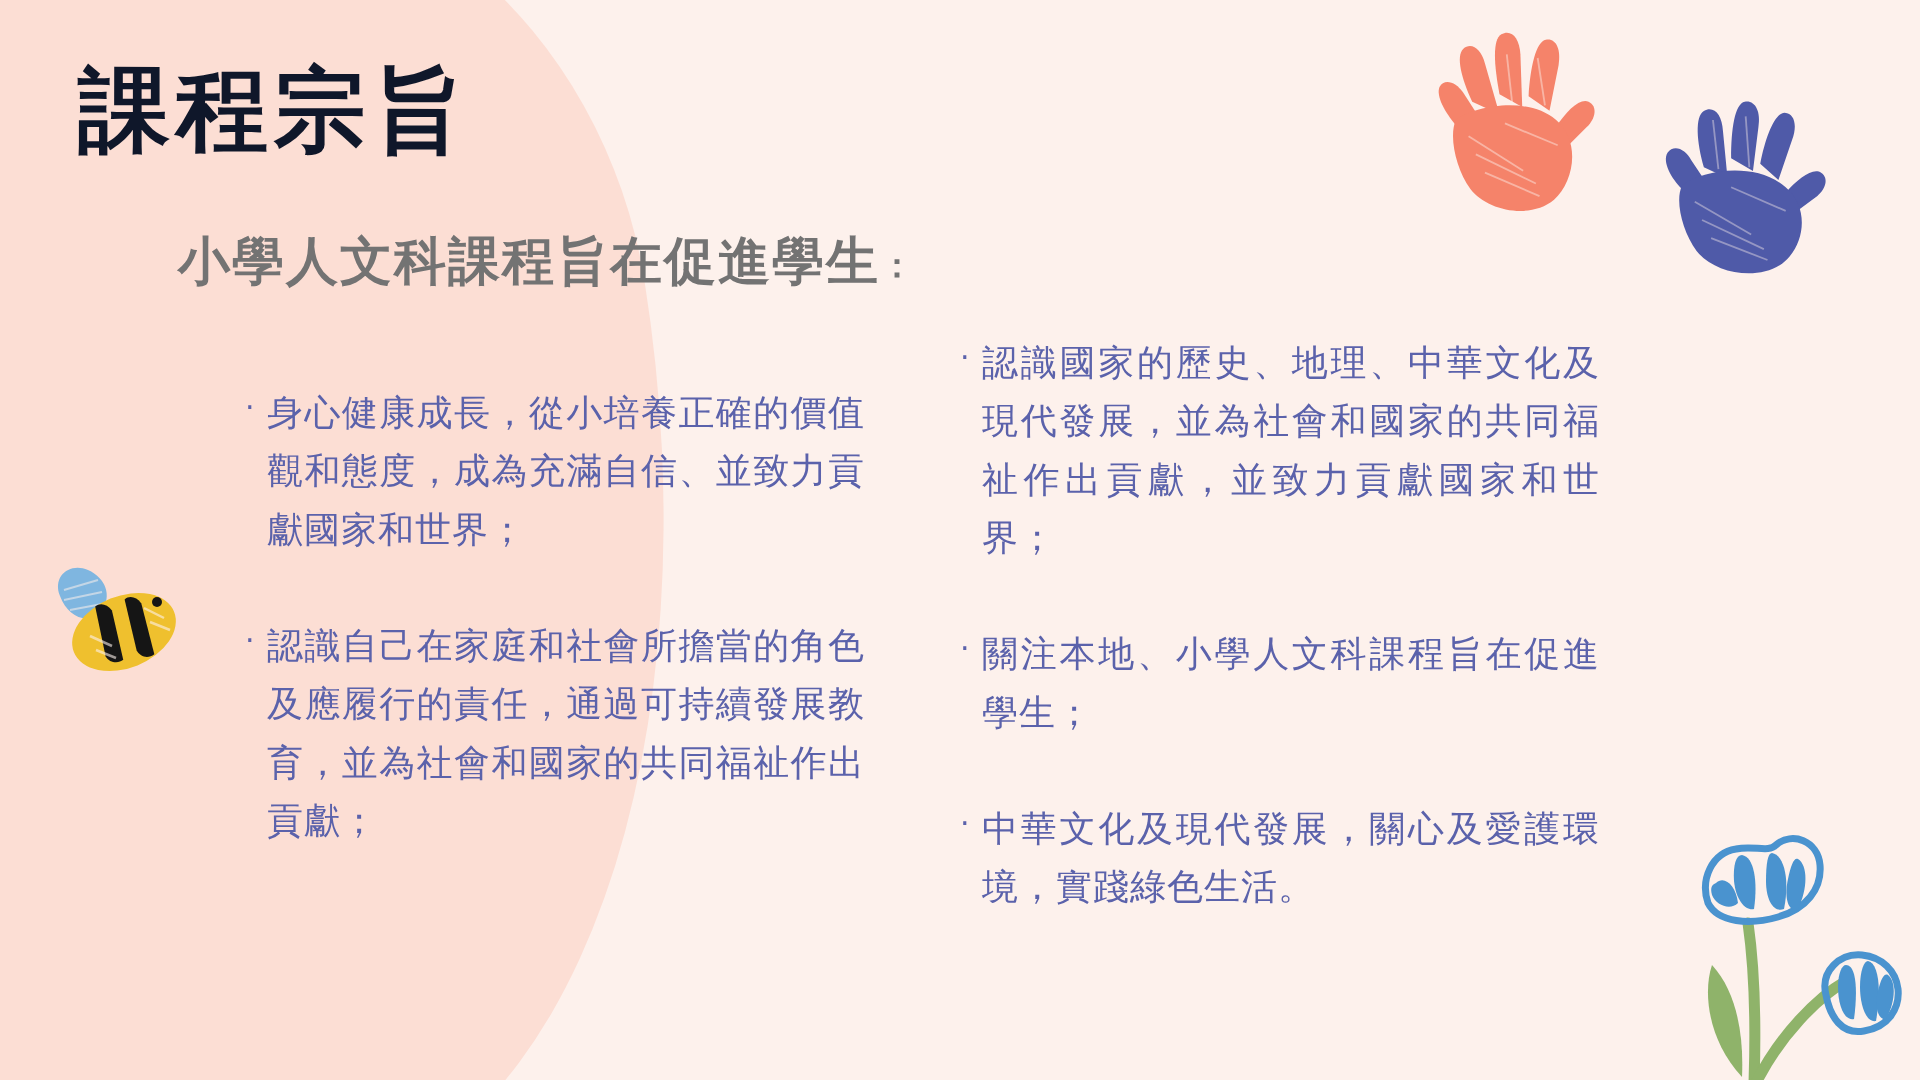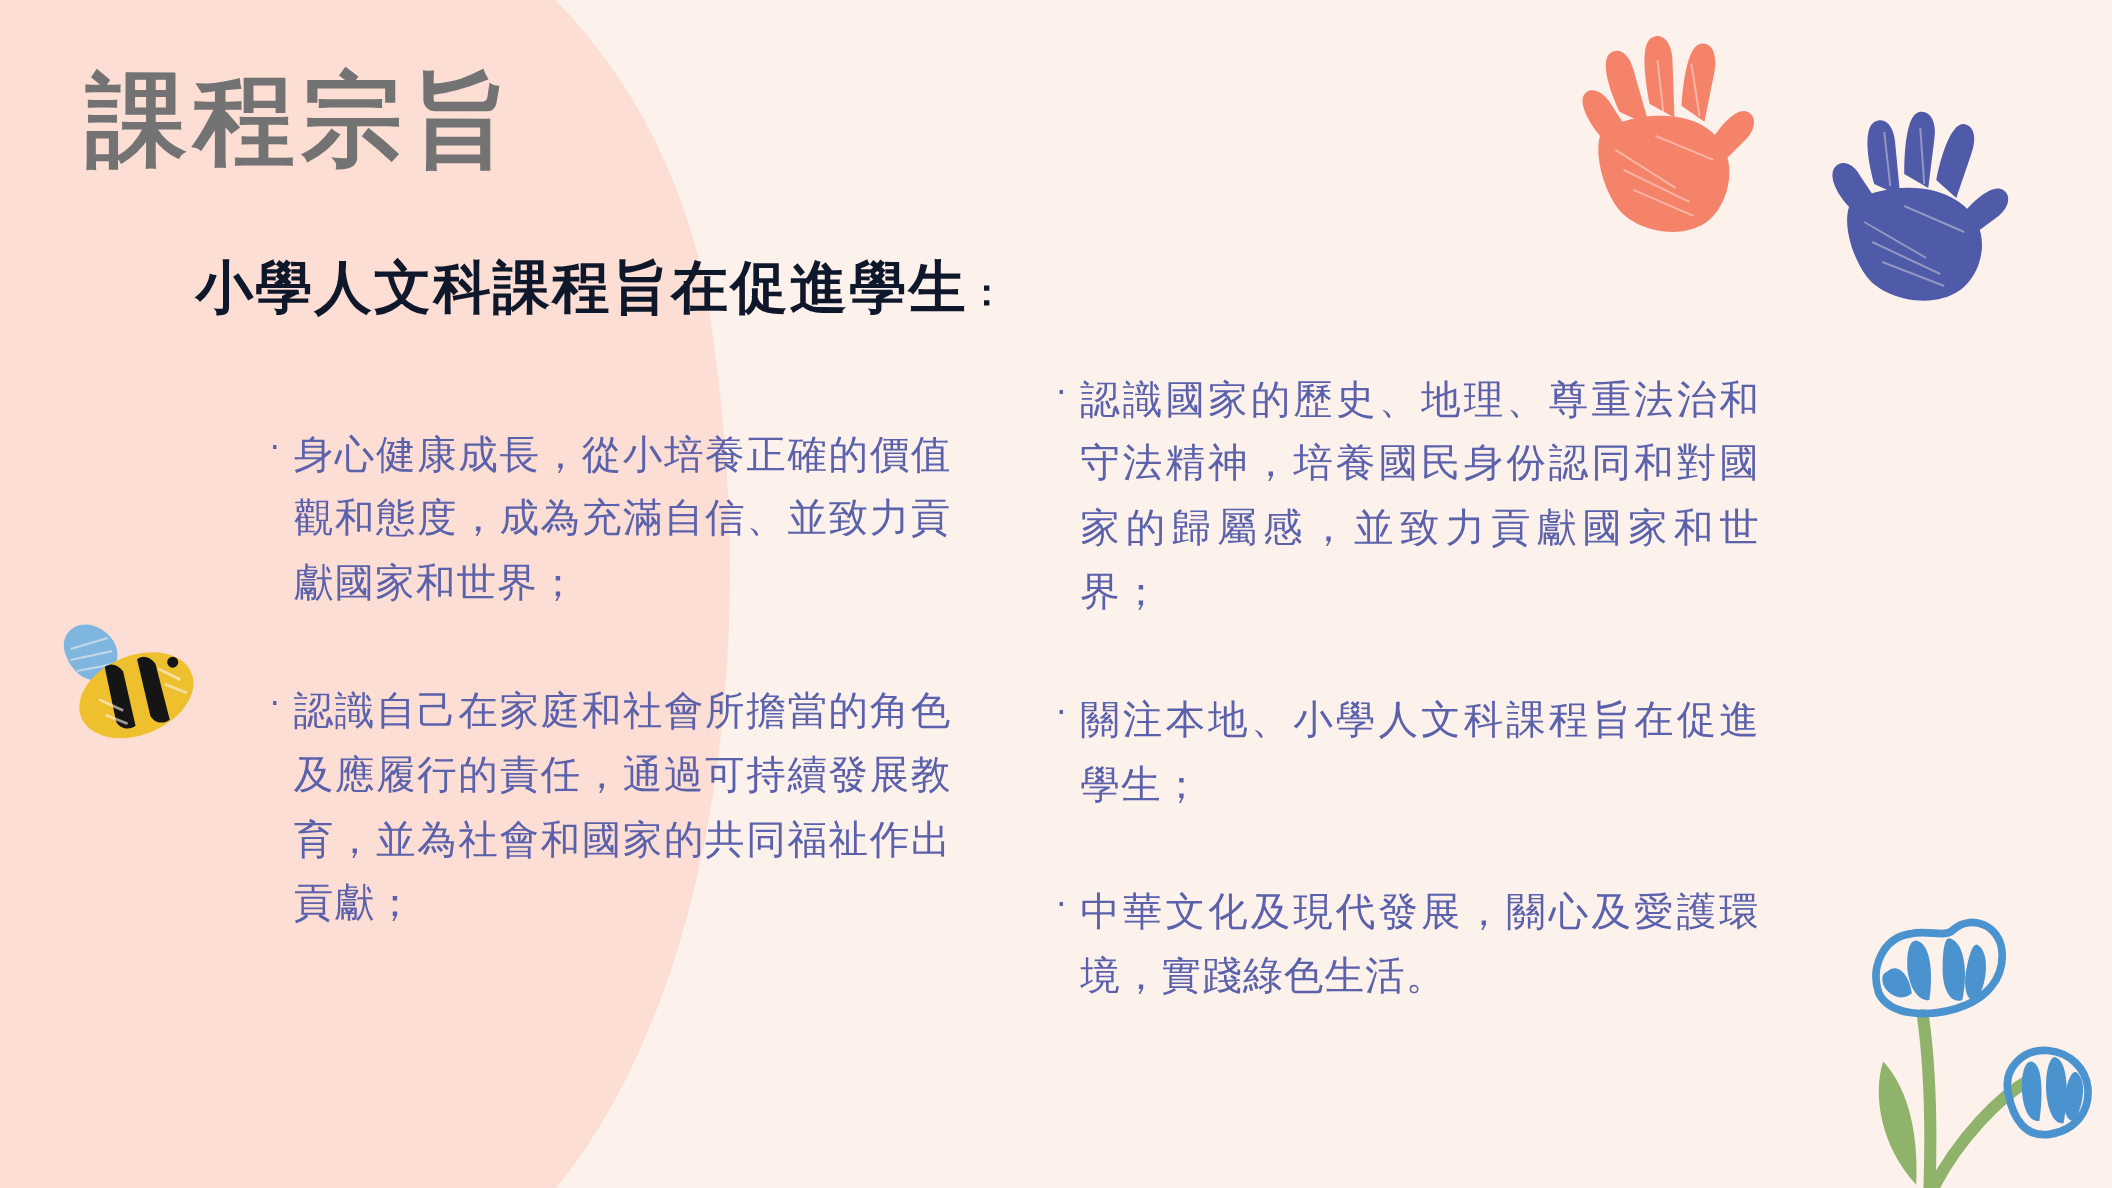--- a/index.html
+++ b/index.html
@@ -36,32 +36,32 @@
   }
 
   
   .title {
     position: absolute;
     left: 78px;
     top: 62px;
     font-size: 92px;
     font-weight: 700;
     letter-spacing: 6px;
-    color: #737373;
+    color: #0f172a;
     line-height: 1.05;
     white-space: nowrap;
   }
   .subtitle {
     position: absolute;
     left: 178px;
     top: 227px;
     font-size: 52px;
     font-weight: 600;
     letter-spacing: 2px;
-    color: #0f172a;
+    color: #737373;
     white-space: nowrap;
   }
   .subtitle .colon {
     font-size: 34px;
     vertical-align: 2px;
     letter-spacing: 0;
   }
 
   
   .col {
@@ -123,21 +123,21 @@
     </div>
     <div class="bullet">
       <span class="bullet-dot">‧</span>
       <span class="bullet-text">認識自己在家庭和社會所擔當的角色及應履行的責任，通過可持續發展教育，並為社會和國家的共同福祉作出貢獻；</span>
     </div>
   </div>
 
   <div class="col col-right">
     <div class="bullet">
       <span class="bullet-dot">‧</span>
-      <span class="bullet-text">認識國家的歷史、地理、尊重法治和守法精神，培養國民身份認同和對國家的歸屬感，並致力貢獻國家和世界；</span>
+      <span class="bullet-text">認識國家的歷史、地理、中華文化及現代發展，並為社會和國家的共同福祉作出貢獻，並致力貢獻國家和世界；</span>
     </div>
     <div class="bullet">
       <span class="bullet-dot">‧</span>
       <span class="bullet-text">關注本地、小學人文科課程旨在促進學生；</span>
     </div>
     <div class="bullet">
       <span class="bullet-dot">‧</span>
       <span class="bullet-text">中華文化及現代發展，關心及愛護環境，實踐綠色生活。</span>
     </div>
   </div>

